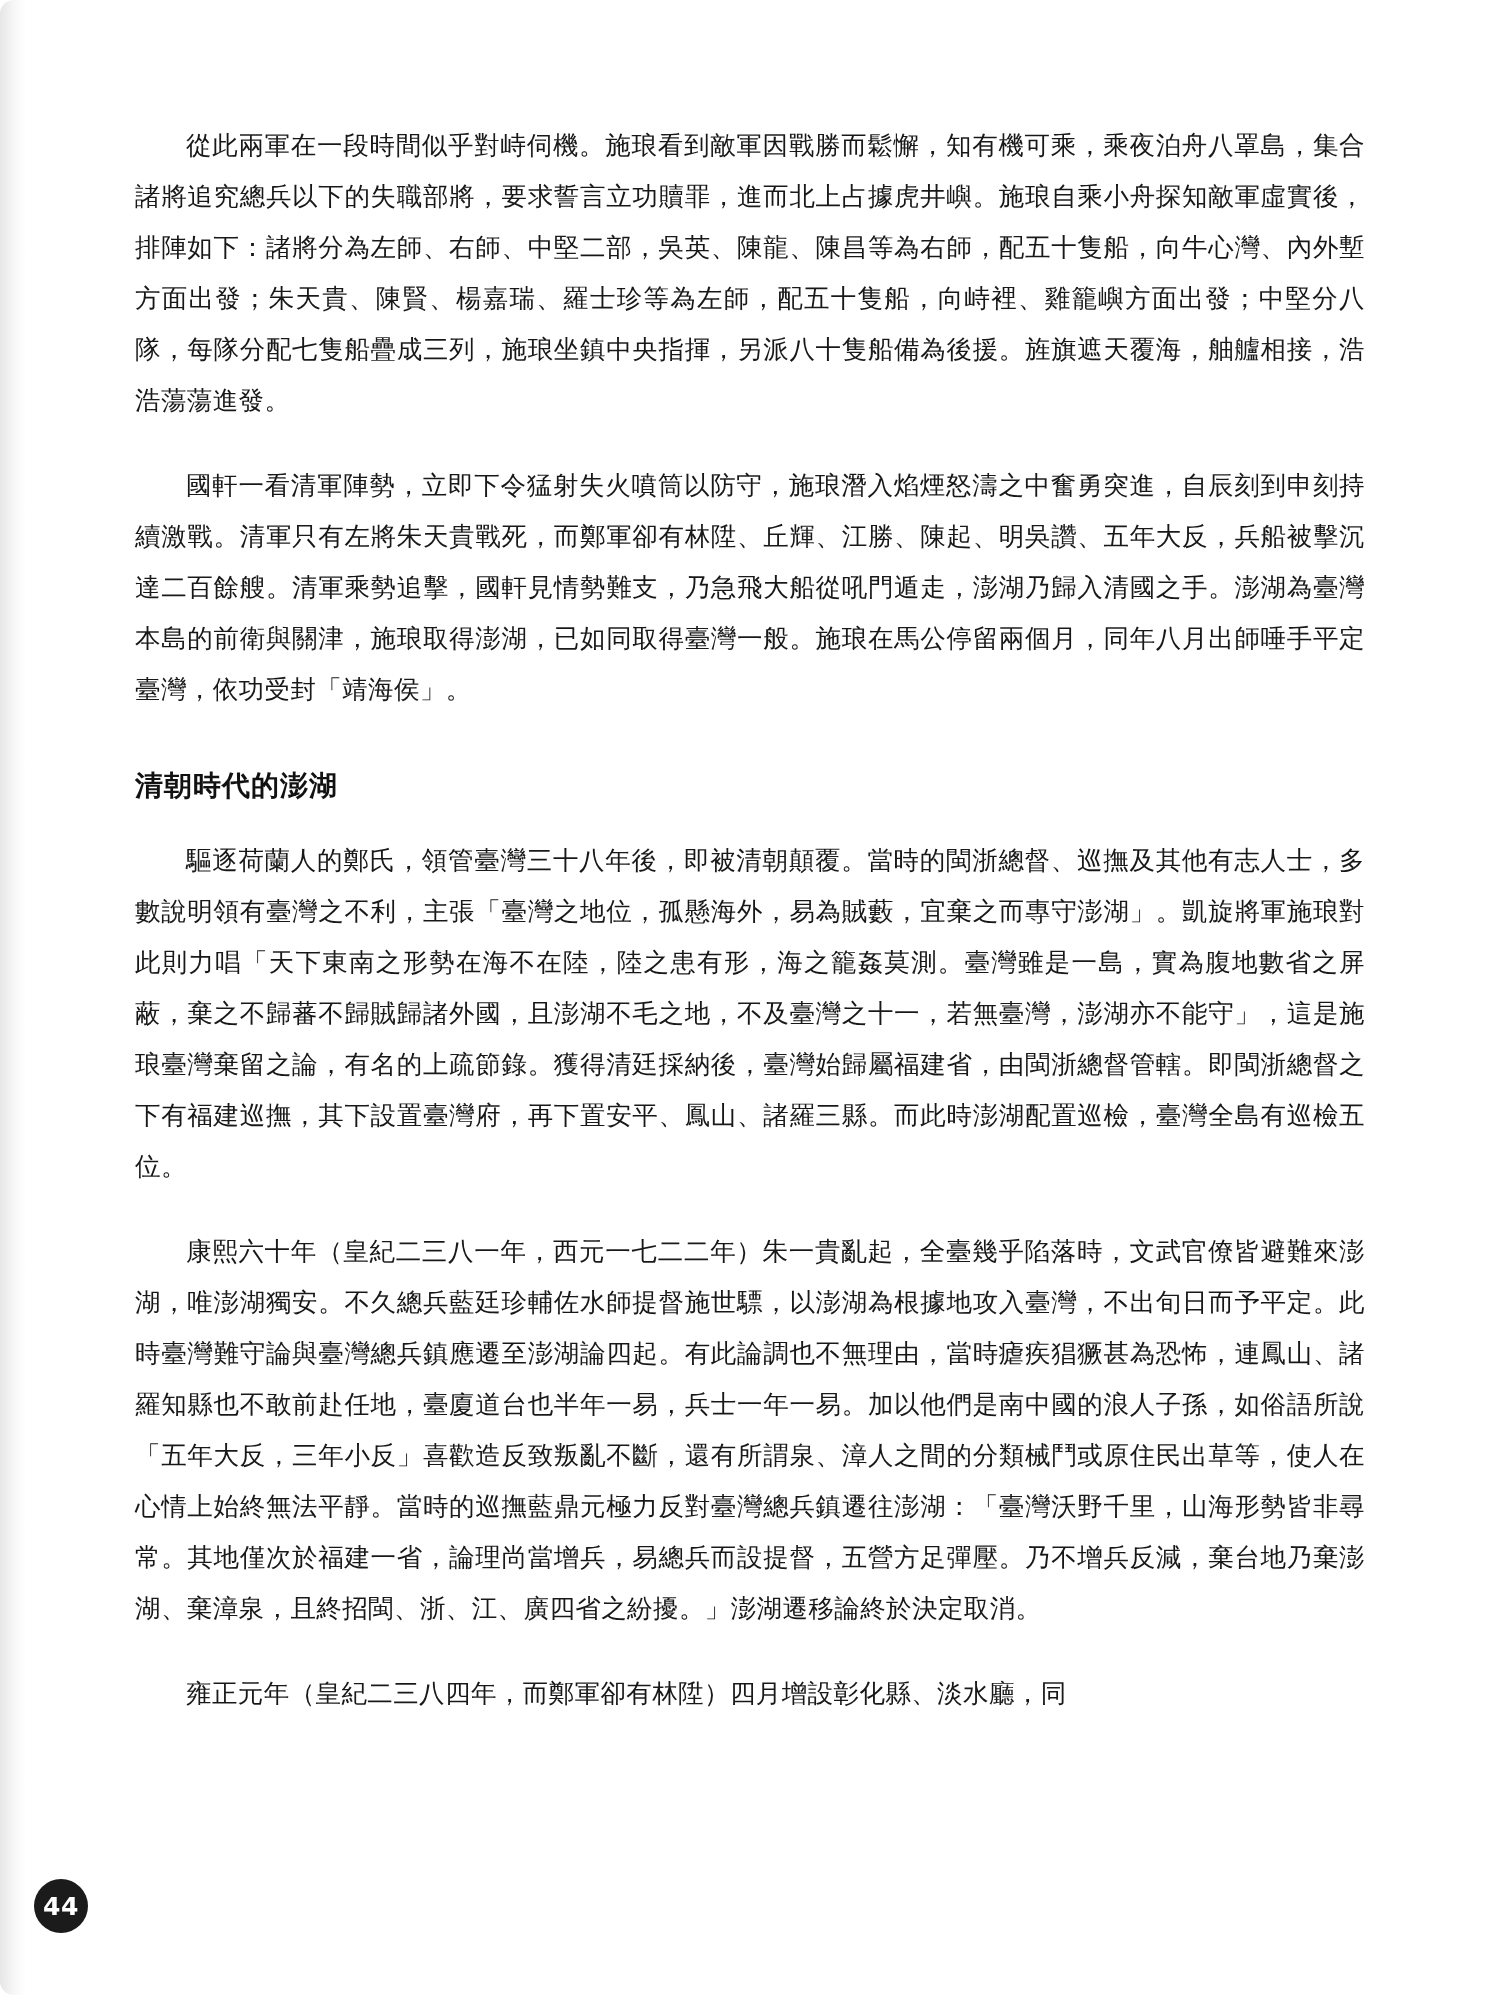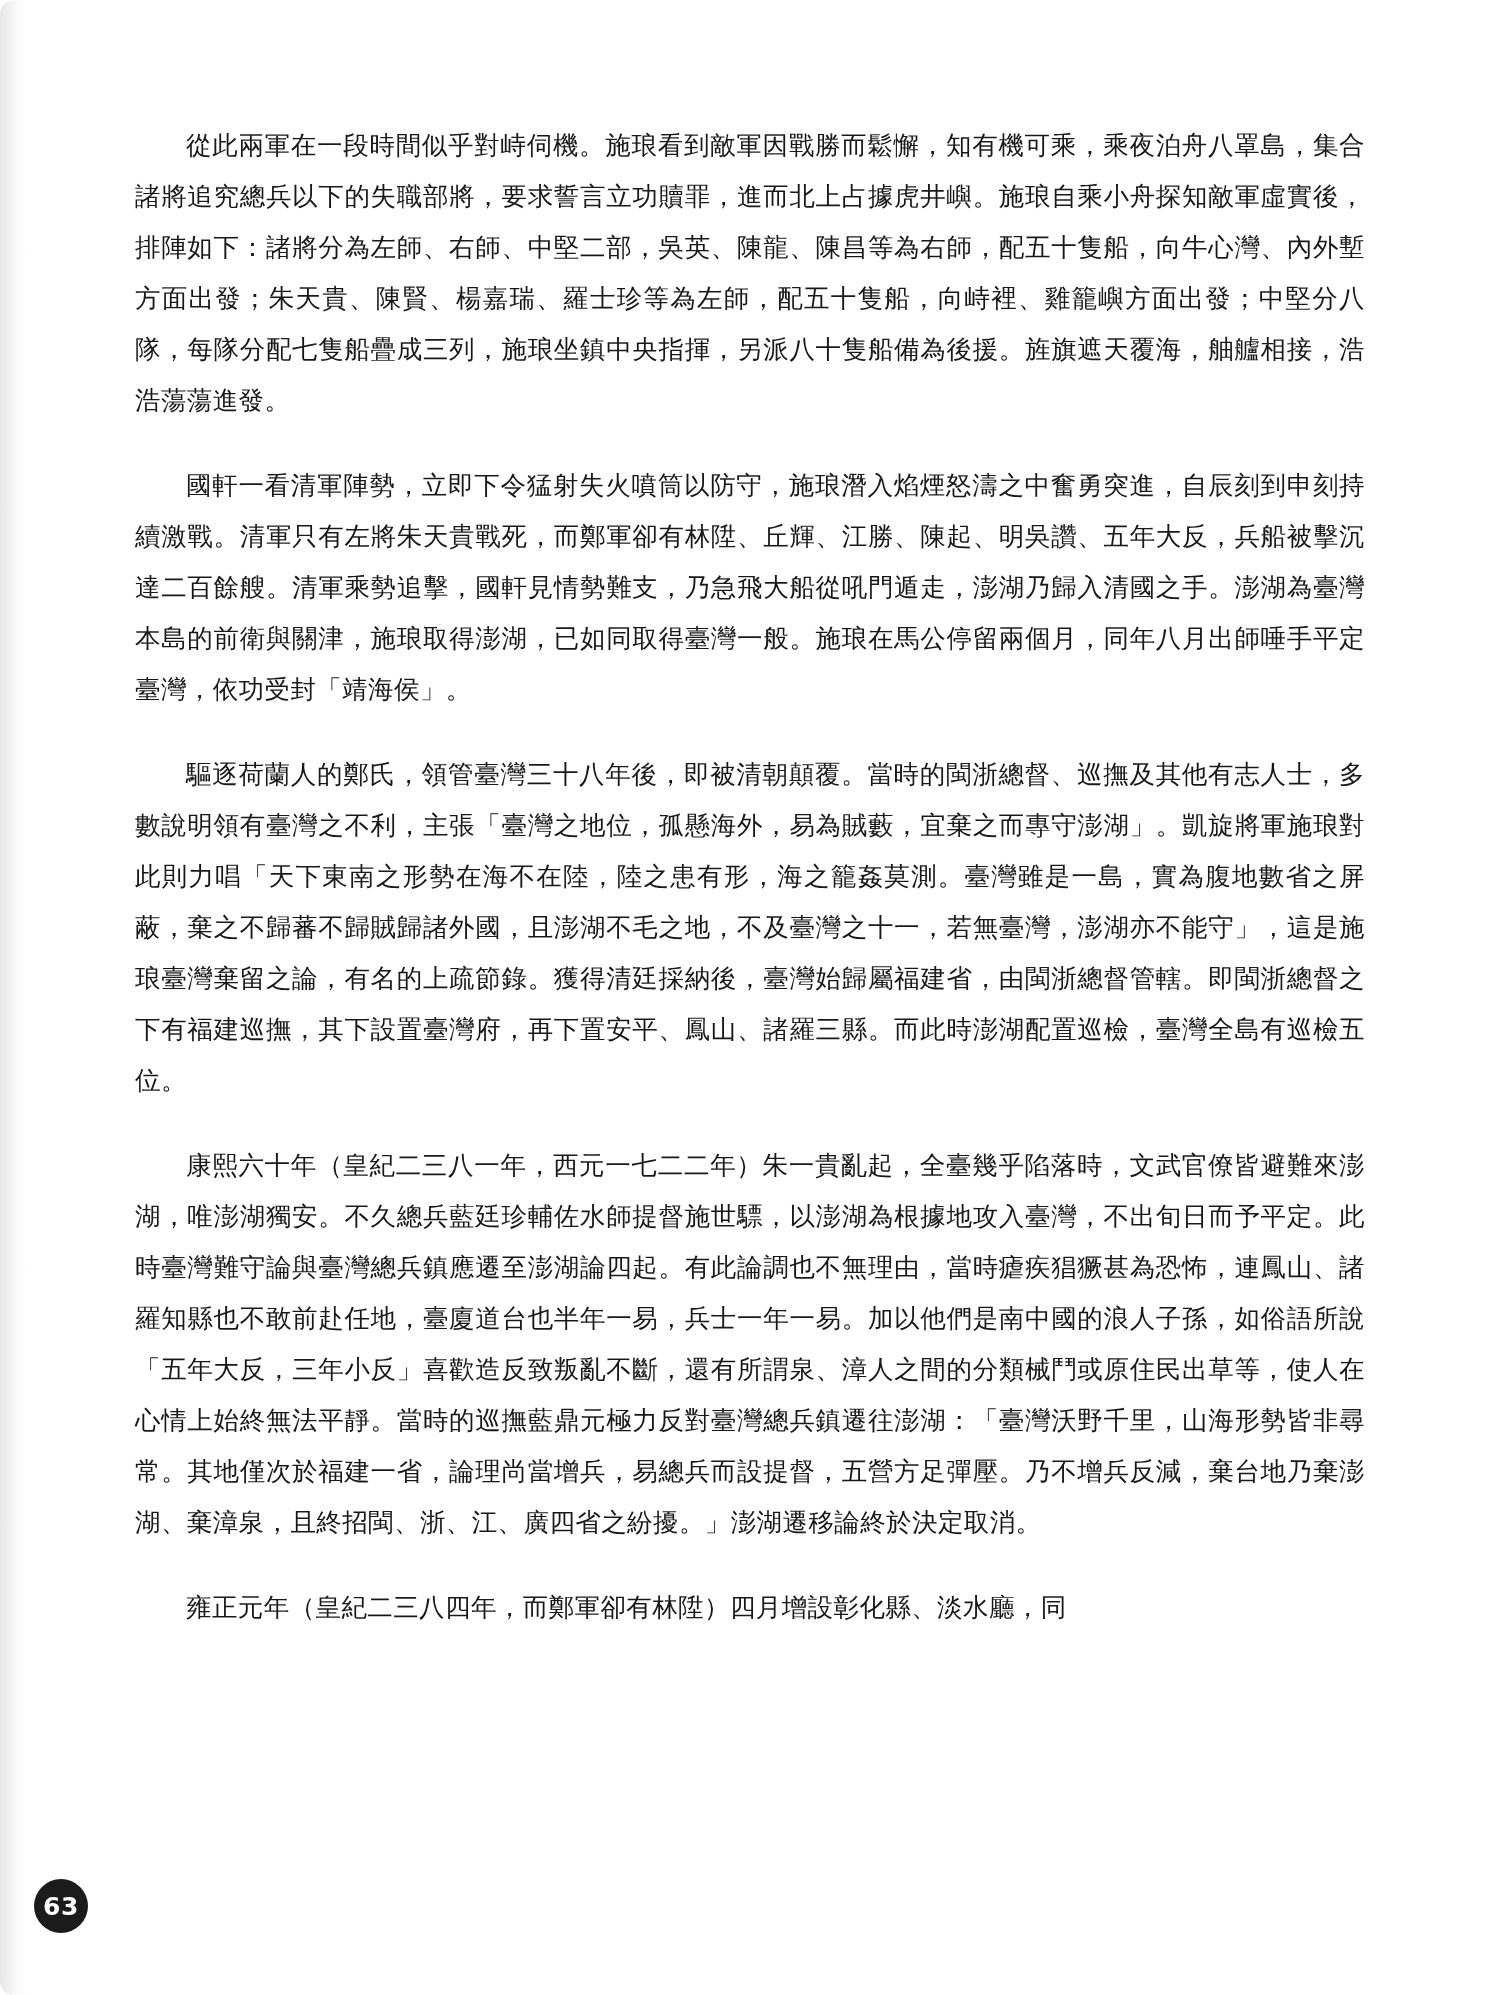--- a/index.html
+++ b/index.html
@@ -84,26 +84,27 @@
 <div class="page">
 
   <div class="edge-shade-left"></div>
 
   <div class="content">
 
     <p class="para">從此兩軍在一段時間似乎對峙伺機。施琅看到敵軍因戰勝而鬆懈，知有機可乘，乘夜泊舟八罩島，集合諸將追究總兵以下的失職部將，要求誓言立功贖罪，進而北上占據虎井嶼。施琅自乘小舟探知敵軍虛實後，排陣如下：諸將分為左師、右師、中堅二部，吳英、陳龍、陳昌等為右師，配五十隻船，向牛心灣、內外塹方面出發；朱天貴、陳賢、楊嘉瑞、羅士珍等為左師，配五十隻船，向峙裡、雞籠嶼方面出發；中堅分八隊，每隊分配七隻船疊成三列，施琅坐鎮中央指揮，另派八十隻船備為後援。旌旗遮天覆海，舳艫相接，浩浩蕩蕩進發。</p>
 
     <p class="para">國軒一看清軍陣勢，立即下令猛射失火噴筒以防守，施琅潛入焰煙怒濤之中奮勇突進，自辰刻到申刻持續激戰。清軍只有左將朱天貴戰死，而鄭軍卻有林陞、丘輝、江勝、陳起、明吳讚、五年大反，兵船被擊沉達二百餘艘。清軍乘勢追擊，國軒見情勢難支，乃急飛大船從吼門遁走，澎湖乃歸入清國之手。澎湖為臺灣本島的前衛與關津，施琅取得澎湖，已如同取得臺灣一般。施琅在馬公停留兩個月，同年八月出師唾手平定臺灣，依功受封「靖海侯」。</p>
 
+    <h2 class="section-heading">清朝時代的澎湖</h2>
 
     <p class="para">驅逐荷蘭人的鄭氏，領管臺灣三十八年後，即被清朝顛覆。當時的閩浙總督、巡撫及其他有志人士，多數說明領有臺灣之不利，主張「臺灣之地位，孤懸海外，易為賊藪，宜棄之而專守澎湖」。凱旋將軍施琅對此則力唱「天下東南之形勢在海不在陸，陸之患有形，海之籠姦莫測。臺灣雖是一島，實為腹地數省之屏蔽，棄之不歸蕃不歸賊歸諸外國，且澎湖不毛之地，不及臺灣之十一，若無臺灣，澎湖亦不能守」，這是施琅臺灣棄留之論，有名的上疏節錄。獲得清廷採納後，臺灣始歸屬福建省，由閩浙總督管轄。即閩浙總督之下有福建巡撫，其下設置臺灣府，再下置安平、鳳山、諸羅三縣。而此時澎湖配置巡檢，臺灣全島有巡檢五位。</p>
 
     <p class="para">康熙六十年（皇紀二三八一年，西元一七二二年）朱一貴亂起，全臺幾乎陷落時，文武官僚皆避難來澎湖，唯澎湖獨安。不久總兵藍廷珍輔佐水師提督施世驃，以澎湖為根據地攻入臺灣，不出旬日而予平定。此時臺灣難守論與臺灣總兵鎮應遷至澎湖論四起。有此論調也不無理由，當時瘧疾猖獗甚為恐怖，連鳳山、諸羅知縣也不敢前赴任地，臺廈道台也半年一易，兵士一年一易。加以他們是南中國的浪人子孫，如俗語所說「五年大反，三年小反」喜歡造反致叛亂不斷，還有所謂泉、漳人之間的分類械鬥或原住民出草等，使人在心情上始終無法平靜。當時的巡撫藍鼎元極力反對臺灣總兵鎮遷往澎湖：「臺灣沃野千里，山海形勢皆非尋常。其地僅次於福建一省，論理尚當增兵，易總兵而設提督，五營方足彈壓。乃不增兵反減，棄台地乃棄澎湖、棄漳泉，且終招閩、浙、江、廣四省之紛擾。」澎湖遷移論終於決定取消。</p>
 
     <p class="para">雍正元年（皇紀二三八四年，而鄭軍卻有林陞）四月增設彰化縣、淡水廳，同</p>
 
   </div>
 
   <div class="page-number-wrap">
-    <div class="page-number-circle">63</div>
+    <div class="page-number-circle">44</div>
   </div>
 
 </div>
 
 </body></html>

